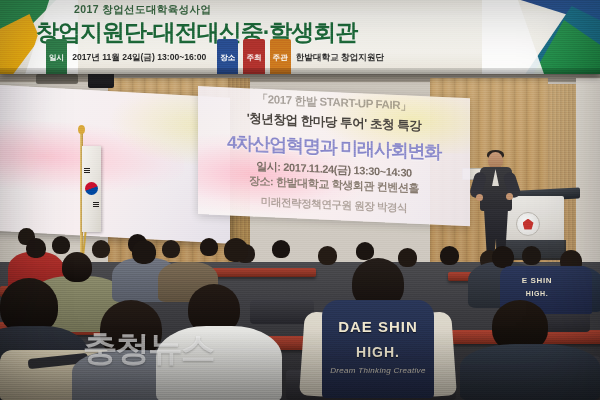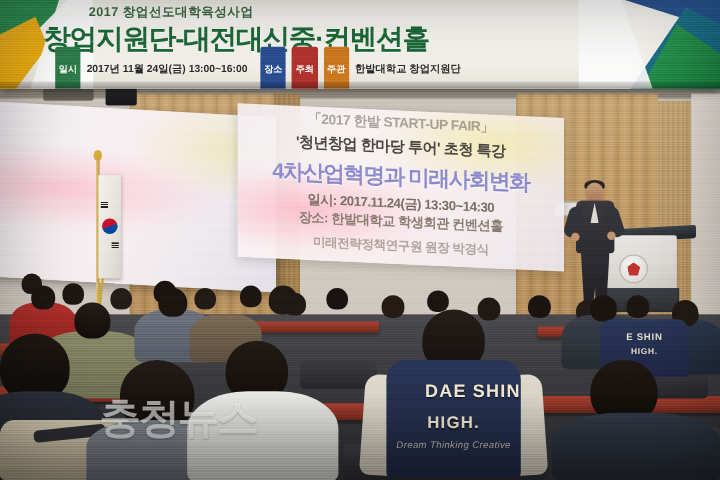--- a/index.html
+++ b/index.html
@@ -304,21 +304,21 @@
     position:absolute;left:302px;top:312px;width:26px;height:84px;
     background:linear-gradient(180deg,#ded9cd,#c8c2b3);
     border-radius:12px 6px 4px 8px;transform:rotate(4deg);
   }
   #jacket-sleeve-r{
     position:absolute;left:428px;top:312px;width:26px;height:84px;
     background:linear-gradient(180deg,#ded9cd,#c8c2b3);
     border-radius:6px 12px 8px 4px;transform:rotate(-4deg);
   }
   #jacket-arc{
-    position:absolute;left:16px;top:18px;width:112px;text-align:center;
+    position:absolute;left:0;top:18px;width:112px;text-align:center;
     font-size:15px;font-weight:bold;color:#efe7cf;letter-spacing:1px;
     text-shadow:0 1px 1px rgba(0,0,0,.6);
   }
   #jacket-high{
     position:absolute;left:0;top:44px;width:112px;text-align:center;
     font-size:14px;font-weight:bold;color:#efe7cf;letter-spacing:1px;
     text-shadow:0 1px 1px rgba(0,0,0,.6);
   }
   #jacket-script{
     position:absolute;left:0;top:66px;width:112px;text-align:center;
@@ -462,21 +462,21 @@
 
     <div class="shoulders" style="left:158px;top:262px;width:60px;height:40px;background:linear-gradient(180deg,#7a6a54,#5c4f3d);"></div>
 
     <div class="shoulders" style="left:468px;top:262px;width:70px;height:46px;background:linear-gradient(180deg,#3a3f49,#262a31);"></div>
     <div class="head" style="left:492px;top:246px;width:22px;height:22px;background:#1a1410;"></div>
 
     <div class="shoulders" style="left:540px;top:266px;width:64px;height:46px;background:linear-gradient(180deg,#2e3b52,#1f2838);"></div>
     <div class="head" style="left:560px;top:250px;width:22px;height:22px;background:#221a15;"></div>
   </div>
 
-  <div style="position:absolute;left:500px;top:266px;width:74px;height:48px;background:linear-gradient(180deg,#2b3659,#1e2745);border-radius:10px 10px 2px 2px;">
+  <div style="position:absolute;left:500px;top:266px;width:74px;height:48px;background:linear-gradient(180deg,#2b3659,#1e2745);border-radius:10px 10px 2px 2px;padding-left:18px;">
     <div style="position:absolute;left:0;top:10px;width:74px;text-align:center;font-size:8px;font-weight:bold;color:#e6dfc8;letter-spacing:.6px;">E SHIN</div>
     <div style="position:absolute;left:0;top:24px;width:74px;text-align:center;font-size:7px;font-weight:bold;color:#e6dfc8;letter-spacing:.6px;">HIGH.</div>
   </div>
 
   <div>
 
     <div class="head" style="left:0px;top:278px;width:58px;height:56px;background:linear-gradient(180deg,#1f1813,#0e0a08);"></div>
     <div class="shoulders" style="left:-26px;top:326px;width:116px;height:76px;background:linear-gradient(180deg,#2b2f38,#191c22);"></div>
 
     <div style="position:absolute;left:0px;top:350px;width:132px;height:50px;background:linear-gradient(180deg,#cfc5ac,#a89e86);border-radius:12px 18px 4px 4px;"></div>
@@ -506,21 +506,21 @@
     <div class="wedge" id="wedge-yellow-l"></div>
     <div class="wedge" id="wedge-white-l"></div>
     <div class="wedge" id="wedge-blue-r"></div>
     <div class="wedge" id="wedge-teal-r"></div>
     <div class="wedge" id="wedge-green-r"></div>
     <div class="wedge" id="wedge-white-r"></div>
 
     <div class="banner-inner">
       <div id="banner-kicker">2017 창업선도대학육성사업</div>
       <div id="banner-title-row">
-        <span id="banner-title-green">창업지원단-대전대신중·컨벤션홀</span>
+        <span id="banner-title-green">창업지원단-대전대신중·학생회관</span>
       </div>
       <div id="banner-meta-row">
         <span class="meta-tag tag-green">일시</span>
         <span class="meta-val">2017년 11월 24일(금) 13:00~16:00</span>
         <span class="meta-tag tag-blue">장소</span>
         <span class="meta-tag tag-red">주최</span>
         <span class="meta-tag tag-orange">주관</span>
         <span class="meta-val">한밭대학교 창업지원단</span>
       </div>
     </div>

